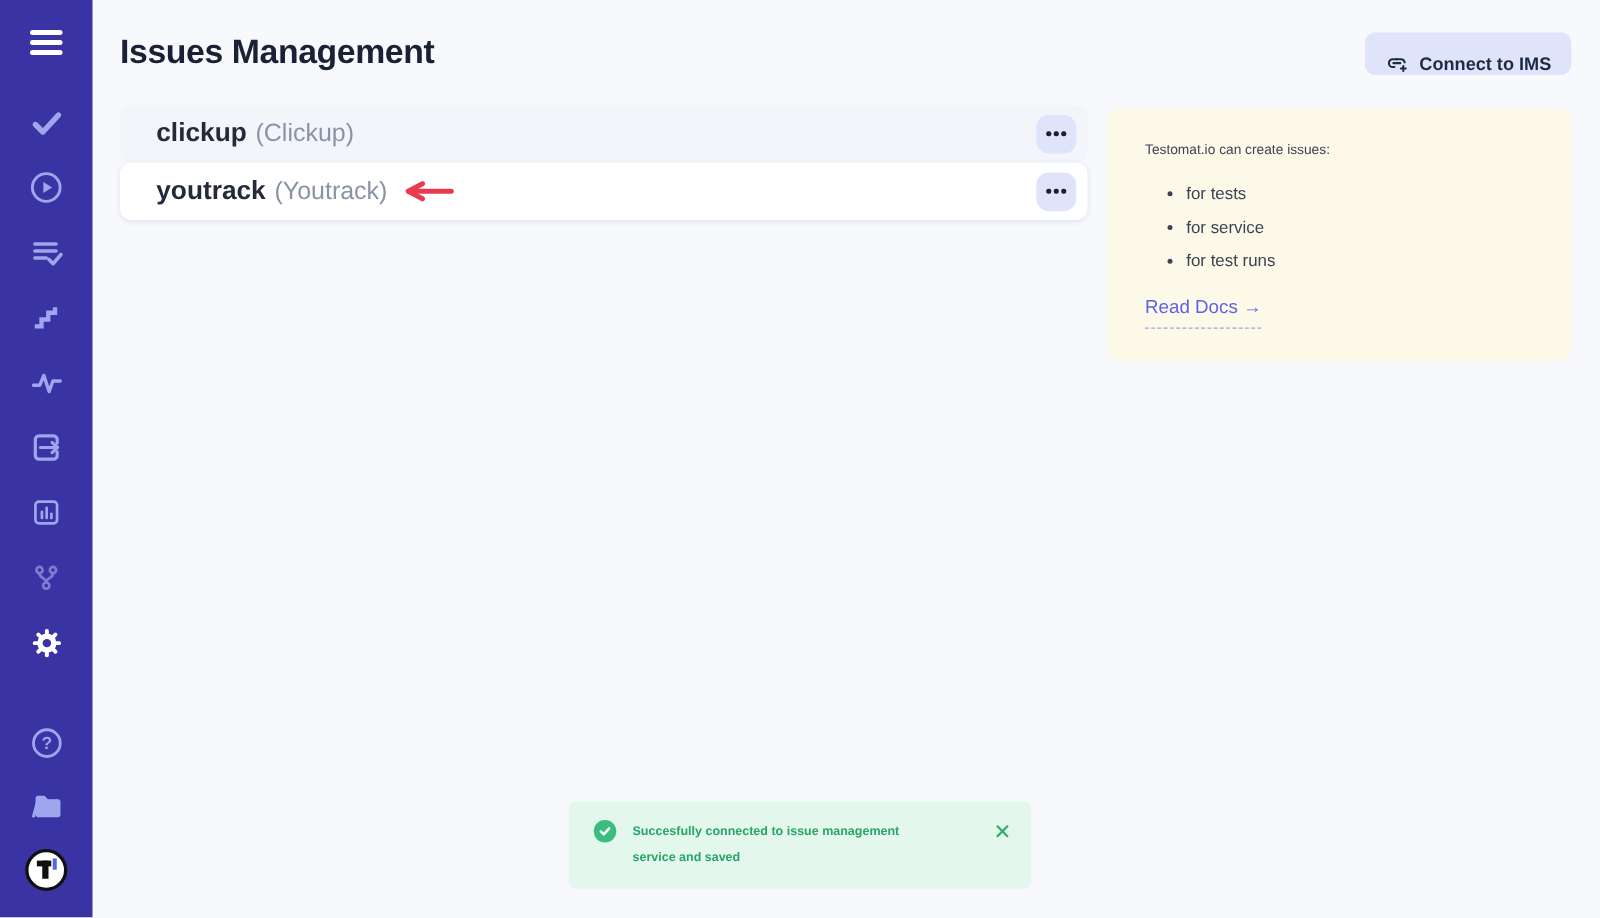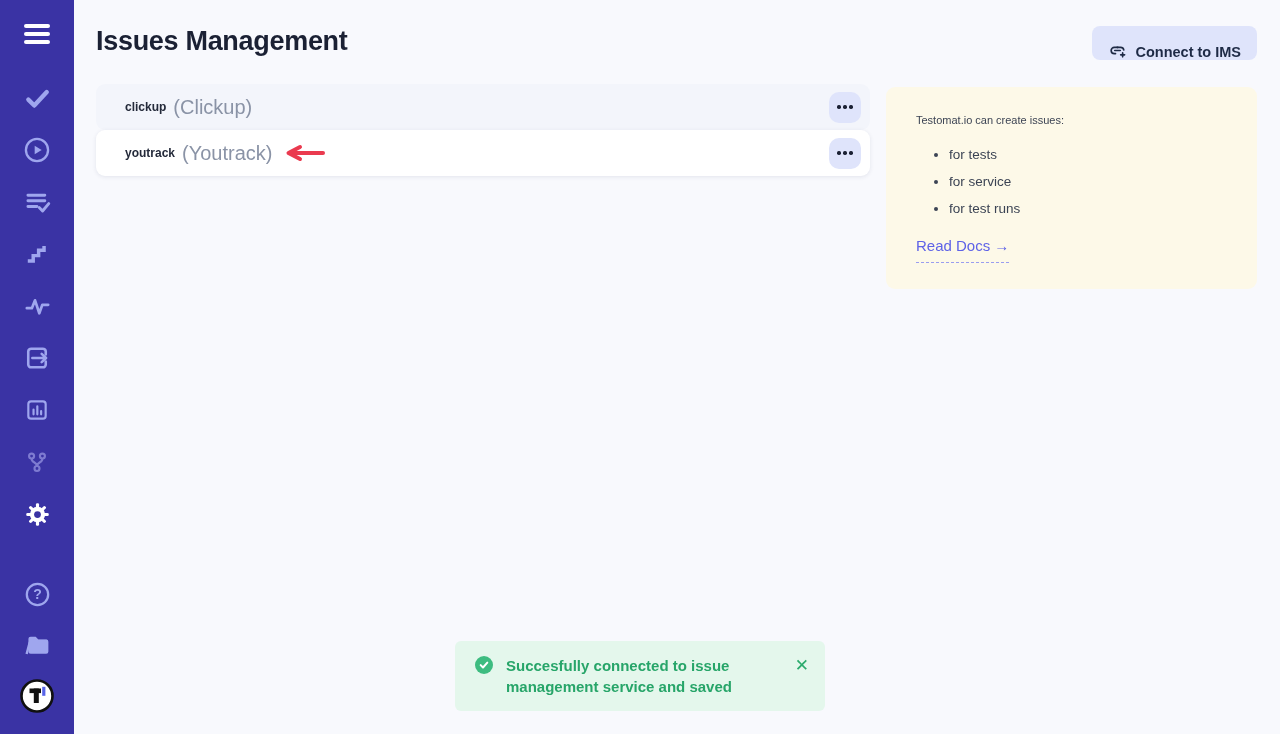--- a/index.html
+++ b/index.html
@@ -43,21 +43,21 @@
   }
 
   
   .ims-list { position:absolute; left:22px; top:84px; width:774px; }
   .ims-row {
     display:flex; align-items:center; height:46px; border-radius:9px;
     padding:0 9px 0 29px; cursor:pointer;
   }
   .ims-row.muted { background:#f3f5fb; }
   .ims-row.elevated { background:#ffffff; box-shadow:0 1px 4px rgba(40,50,90,0.10); }
-  .ims-name { font-size:12px; font-weight:700; color:#242a3a; }
+  .ims-name { font-size:21px; font-weight:700; color:#242a3a; }
   .ims-provider { font-size:20px; color:#8a93a6; margin-left:7px; }
   .arrow-annotation { margin-left:10px; display:flex; align-items:center; }
   .row-menu-btn {
     margin-left:auto; width:32px; height:31px; border:none; border-radius:10px;
     background:#dfe4fb; cursor:pointer; display:flex; align-items:center; justify-content:center; gap:2.5px;
   }
   .row-menu-btn i { width:3.4px; height:3.4px; border-radius:50%; background:#1b2134; }
 
   
   .info-panel {
@@ -76,21 +76,21 @@
   .toast {
     position:absolute; left:381px; top:641px; width:370px; min-height:68px;
     background:#e4f7ec; border-radius:6px; padding:14px 16px 14px 20px;
     display:flex; align-items:flex-start; gap:13px;
   }
   .toast-check {
     width:18px; height:18px; border-radius:50%; background:#3dbc80; flex-shrink:0;
     display:flex; align-items:center; justify-content:center; margin-top:1px;
   }
   .toast-check svg { display:block; }
-  .toast-msg { font-size:15px; font-weight:700; color:#27a569; line-height:21px; width:242px; }
+  .toast-msg { font-size:10px; font-weight:700; color:#27a569; line-height:21px; width:242px; }
   .toast-close {
     margin-left:auto; background:none; border:none; cursor:pointer; padding:0; margin-top:2px;
     font-size:17px; color:#2bab6d; line-height:1; font-family:inherit;
   }
 </style>
 </head>
 <body>
 
 <div class="app">
 

